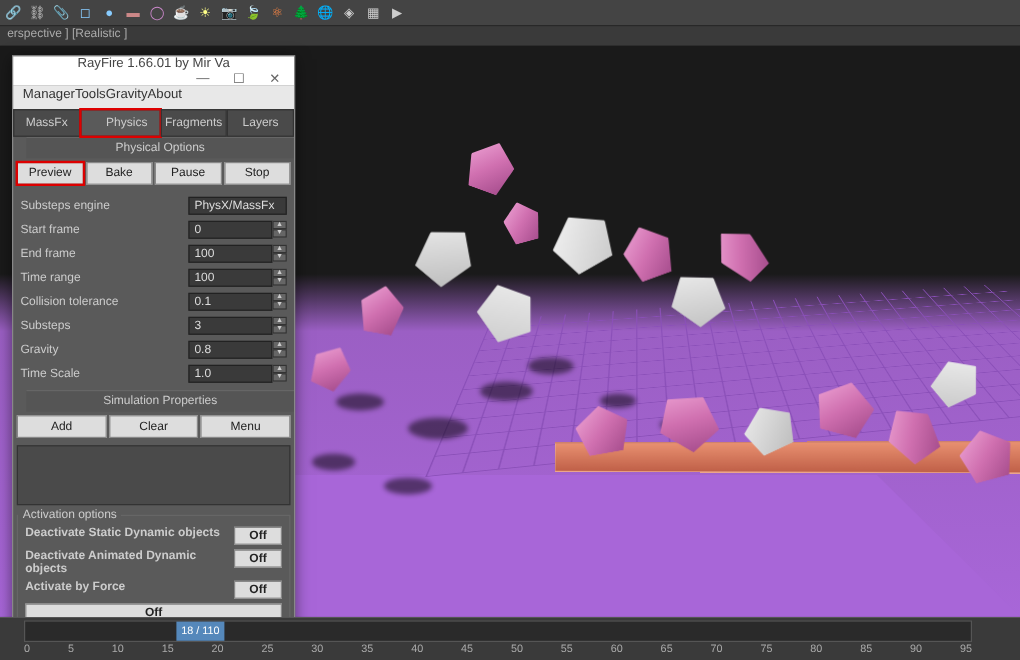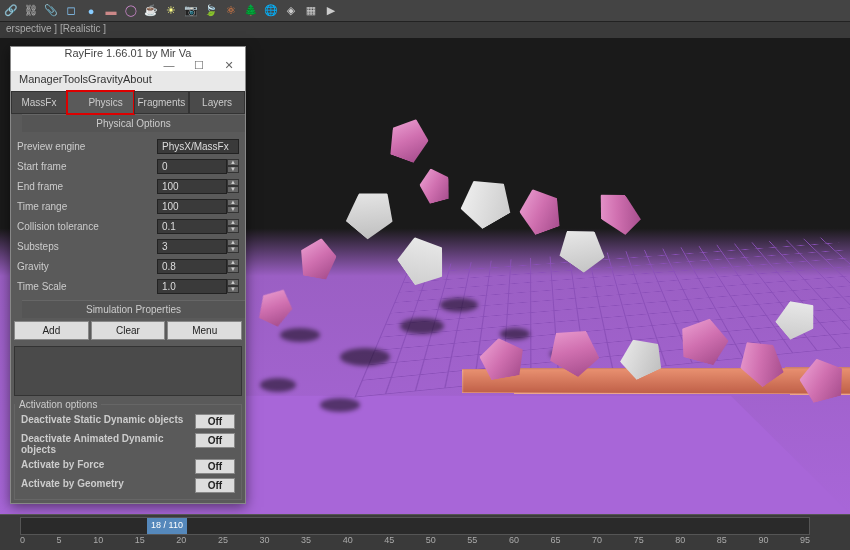--- a/index.html
+++ b/index.html
@@ -119,24 +119,30 @@
     <span>About</span>
   </div>
   <div class="rf-tabs">
     <div class="rf-tab">MassFx</div>
     <div class="rf-tab active hl">Physics</div>
     <div class="rf-tab">Fragments</div>
     <div class="rf-tab">Layers</div>
   </div>
 
   <div class="section-label">Physical Options</div>
+  <div class="btn-row">
+    <div class="btn hl">Preview</div>
+    <div class="btn">Bake</div>
+    <div class="btn">Pause</div>
+    <div class="btn">Stop</div>
+  </div>
 
   <div class="form">
     <div class="form-row">
-      <label>Preview engine</label>
+      <label>Substeps engine</label>
       <select class="val" style="width:82px"><option>PhysX/MassFx</option></select>
     </div>
     <div id="params-host">
         <div class="form-row">
           <label>Start frame</label>
           <input class="val" value="0" style="">
           <div class="spinner">
             <div>▲</div>
             <div>▼</div>
           </div>
@@ -209,21 +215,20 @@
         </div>
         <div class="act-row">
           <span>Deactivate Animated Dynamic objects</span>
           <span class="act-btn">Off</span>
         </div>
         <div class="act-row">
           <span>Activate by Force</span>
           <span class="act-btn">Off</span>
         </div>
         <div class="act-row">
-          <span>Activate by Geometry</span>
           <span class="act-btn">Off</span>
         </div>
       </div>
   </fieldset>
 </div>
 
 <div class="timeline">
   <div class="tl-track">
     <div class="tl-cursor" style="left: 16%;">18 / 110</div>
   </div>

